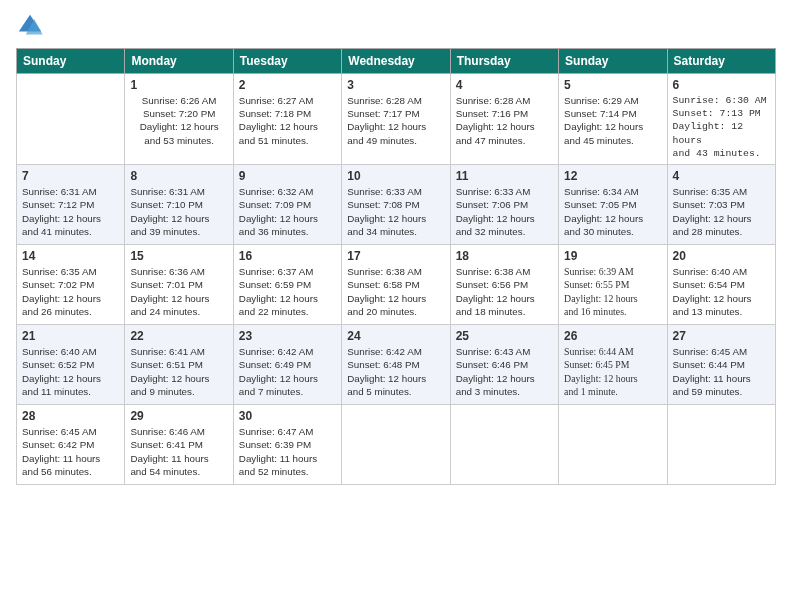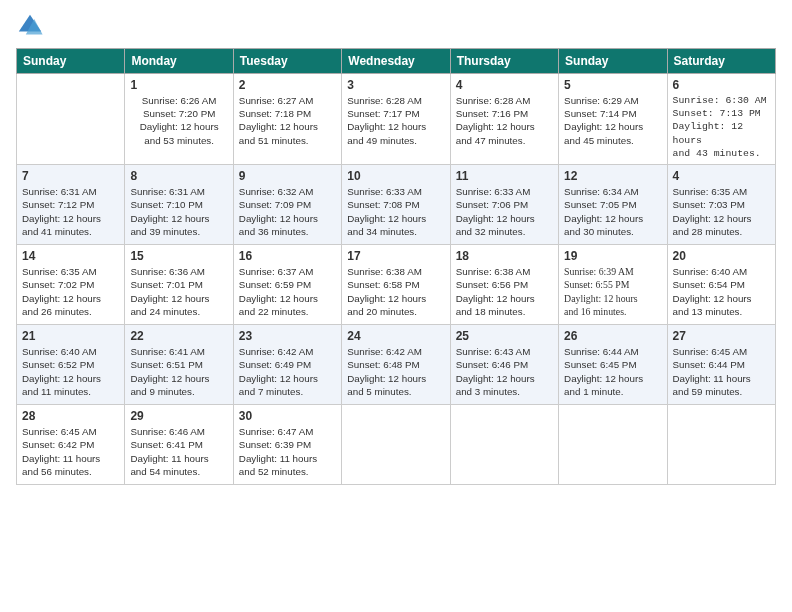--- a/index.html
+++ b/index.html
@@ -314,21 +314,21 @@
           </td>
           <td>
             <span class="day-number">25</span>
             <div class="day-info" style="white-space: pre-line;">Sunrise: 6:43 AM
 Sunset: 6:46 PM
 Daylight: 12 hours
 and 3 minutes.</div>
           </td>
           <td>
             <span class="day-number">26</span>
-            <div class="day-info" style="white-space: pre-line;">Sunrise: 6:44 AM
+            <div class="day-info" style="white-space: pre-line; font-family: Liberation Serif, serif;">Sunrise: 6:44 AM
 Sunset: 6:45 PM
 Daylight: 12 hours
 and 1 minute.</div>
           </td>
           <td>
             <span class="day-number">27</span>
             <div class="day-info" style="white-space: pre-line;">Sunrise: 6:45 AM
 Sunset: 6:44 PM
 Daylight: 11 hours
 and 59 minutes.</div>

